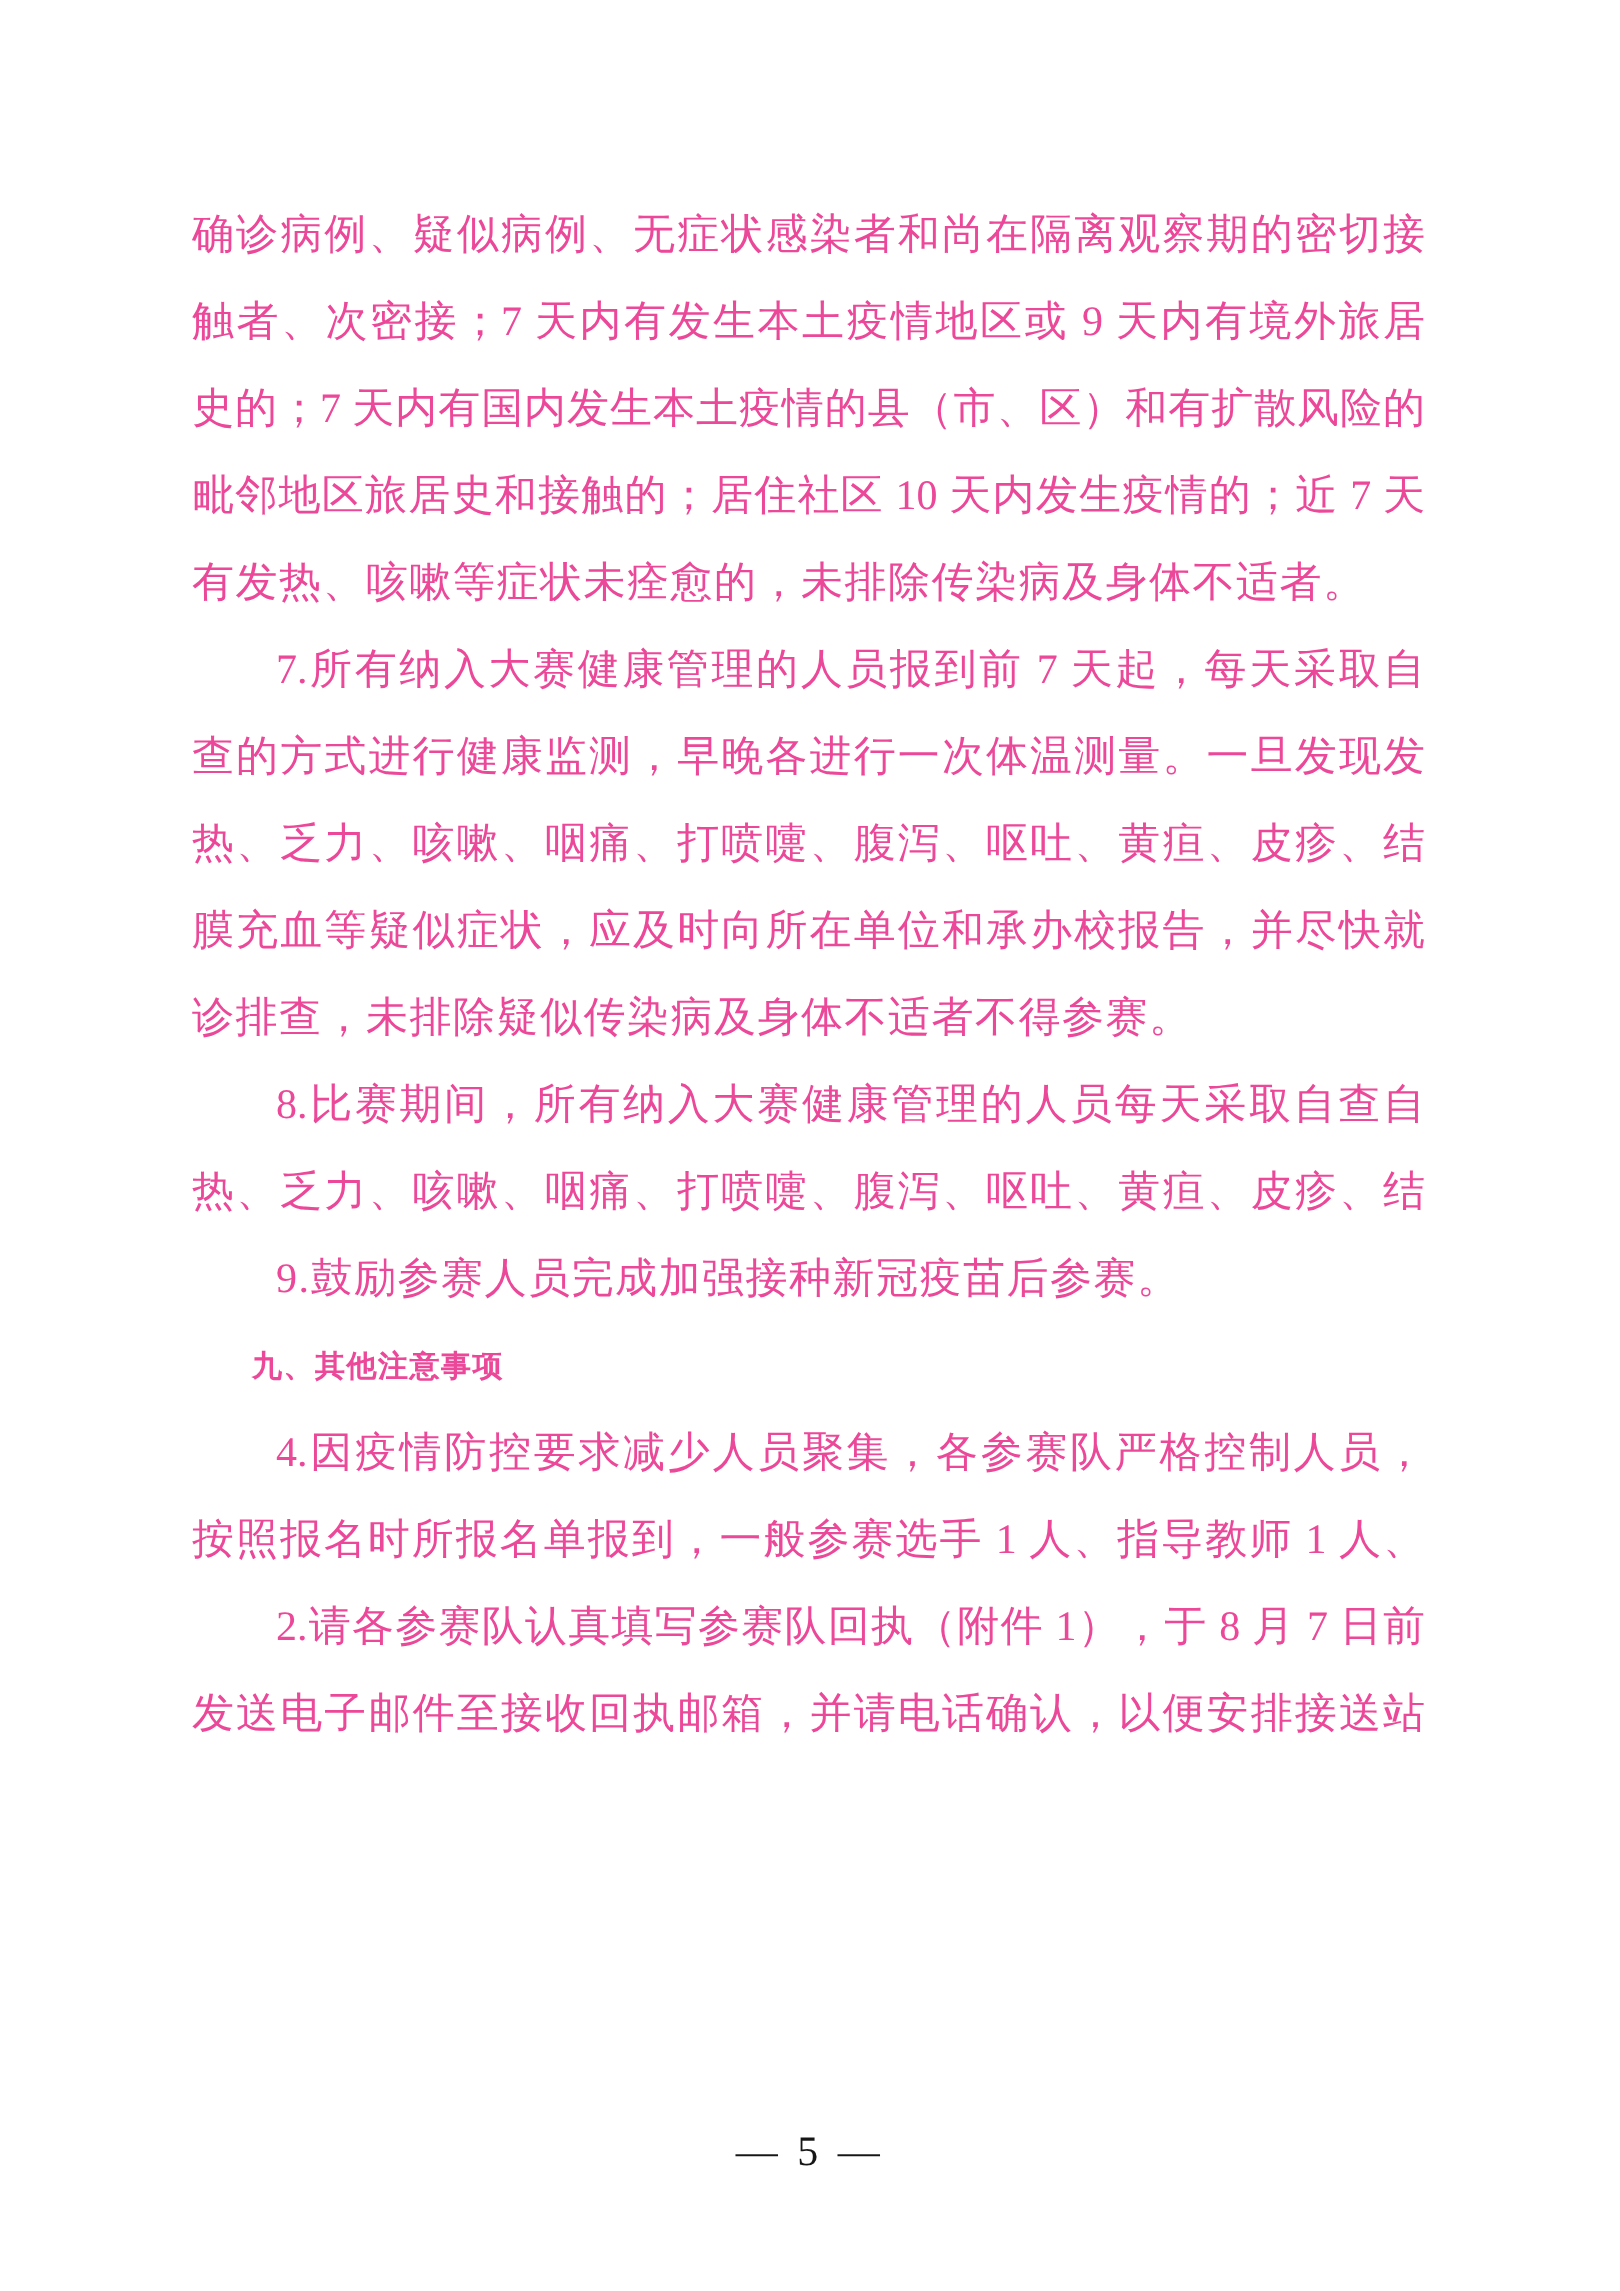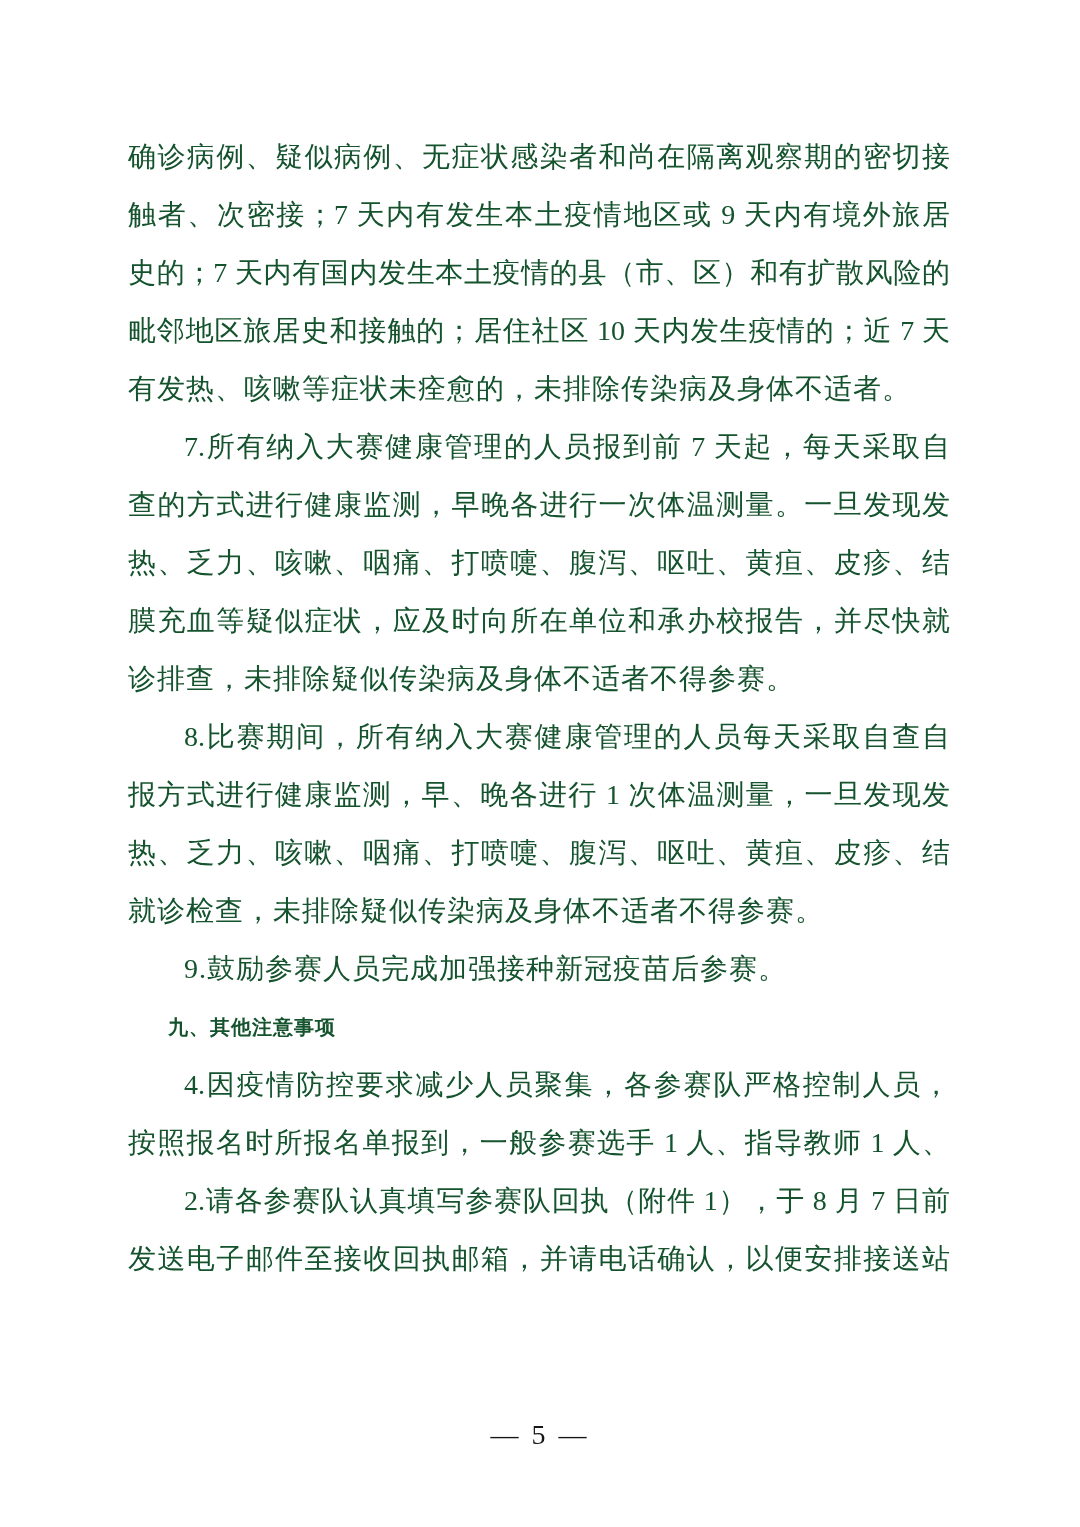--- a/index.html
+++ b/index.html
@@ -21,21 +21,21 @@
     position: absolute;
     left: 128px;
     top: 128px;
     width: 822px;
   }
   .line {
     height: 58px;
     line-height: 58px;
     font-size: 28px;
     white-space: nowrap;
-    color: #14532d;
+    color: #ec4899;
   }
   
   .line.justify {
     white-space: normal;
     text-align: justify;
     text-align-last: justify;
     text-justify: inter-character;
   }
   
   .line.end {
@@ -75,23 +75,21 @@
     <div class="line justify">毗邻地区旅居史和接触的；居住社区 10 天内发生疫情的；近 7 天</div>
     <div class="line end">有发热、咳嗽等症状未痊愈的，未排除传染病及身体不适者。</div>
 
     <div class="line justify indent">7.所有纳入大赛健康管理的人员报到前 7 天起，每天采取自</div>
     <div class="line justify">查的方式进行健康监测，早晚各进行一次体温测量。一旦发现发</div>
     <div class="line justify">热、乏力、咳嗽、咽痛、打喷嚏、腹泻、呕吐、黄疸、皮疹、结</div>
     <div class="line justify">膜充血等疑似症状，应及时向所在单位和承办校报告，并尽快就</div>
     <div class="line end">诊排查，未排除疑似传染病及身体不适者不得参赛。</div>
 
     <div class="line justify indent">8.比赛期间，所有纳入大赛健康管理的人员每天采取自查自</div>
-    <div class="line justify">报方式进行健康监测，早、晚各进行 1 次体温测量，一旦发现发</div>
     <div class="line justify">热、乏力、咳嗽、咽痛、打喷嚏、腹泻、呕吐、黄疸、皮疹、结</div>
-    <div class="line end">就诊检查，未排除疑似传染病及身体不适者不得参赛。</div>
 
     <div class="line end indent">9.鼓励参赛人员完成加强接种新冠疫苗后参赛。</div>
 
     <div class="line end indent heading">九、其他注意事项</div>
 
     <div class="line justify indent">4.因疫情防控要求减少人员聚集，各参赛队严格控制人员，</div>
     <div class="line justify">按照报名时所报名单报到，一般参赛选手 1 人、指导教师 1 人、</div>
 
     <div class="line justify indent">2.请各参赛队认真填写参赛队回执（附件 1），于 8 月 7 日前</div>
     <div class="line justify">发送电子邮件至接收回执邮箱，并请电话确认，以便安排接送站</div>

